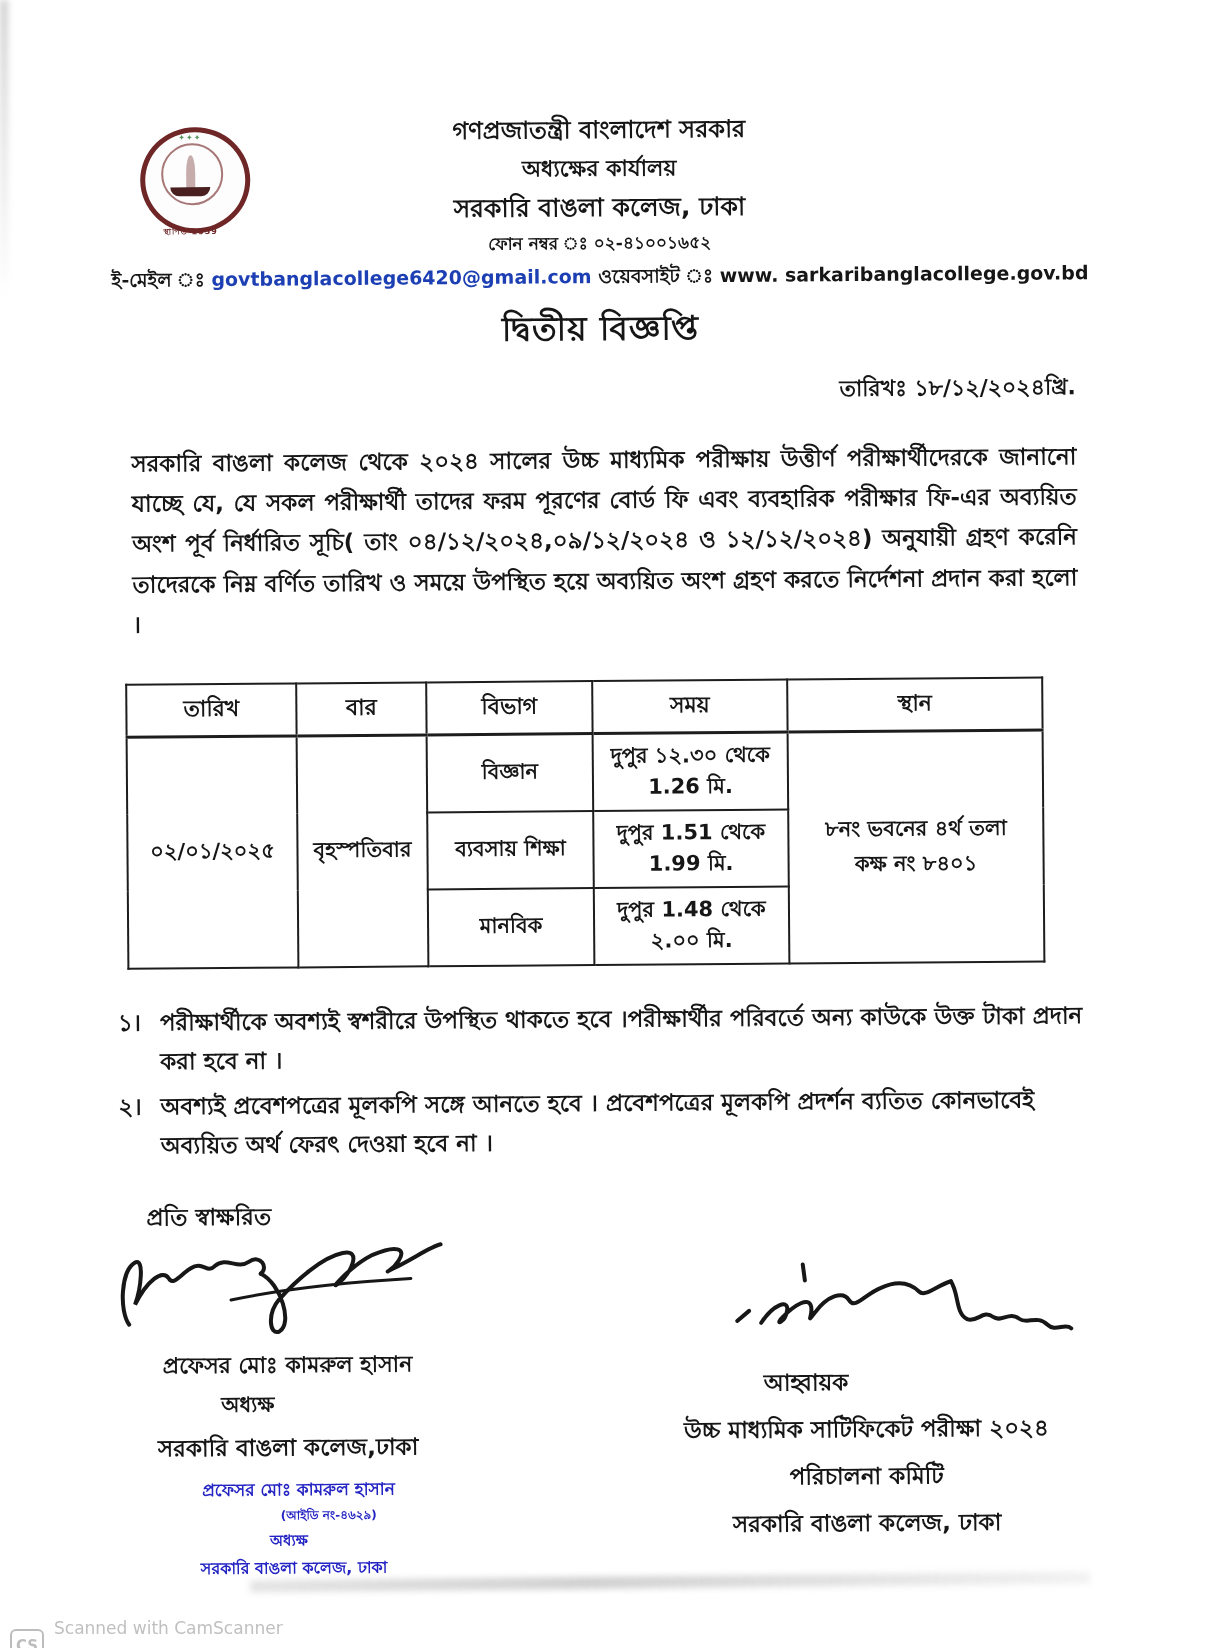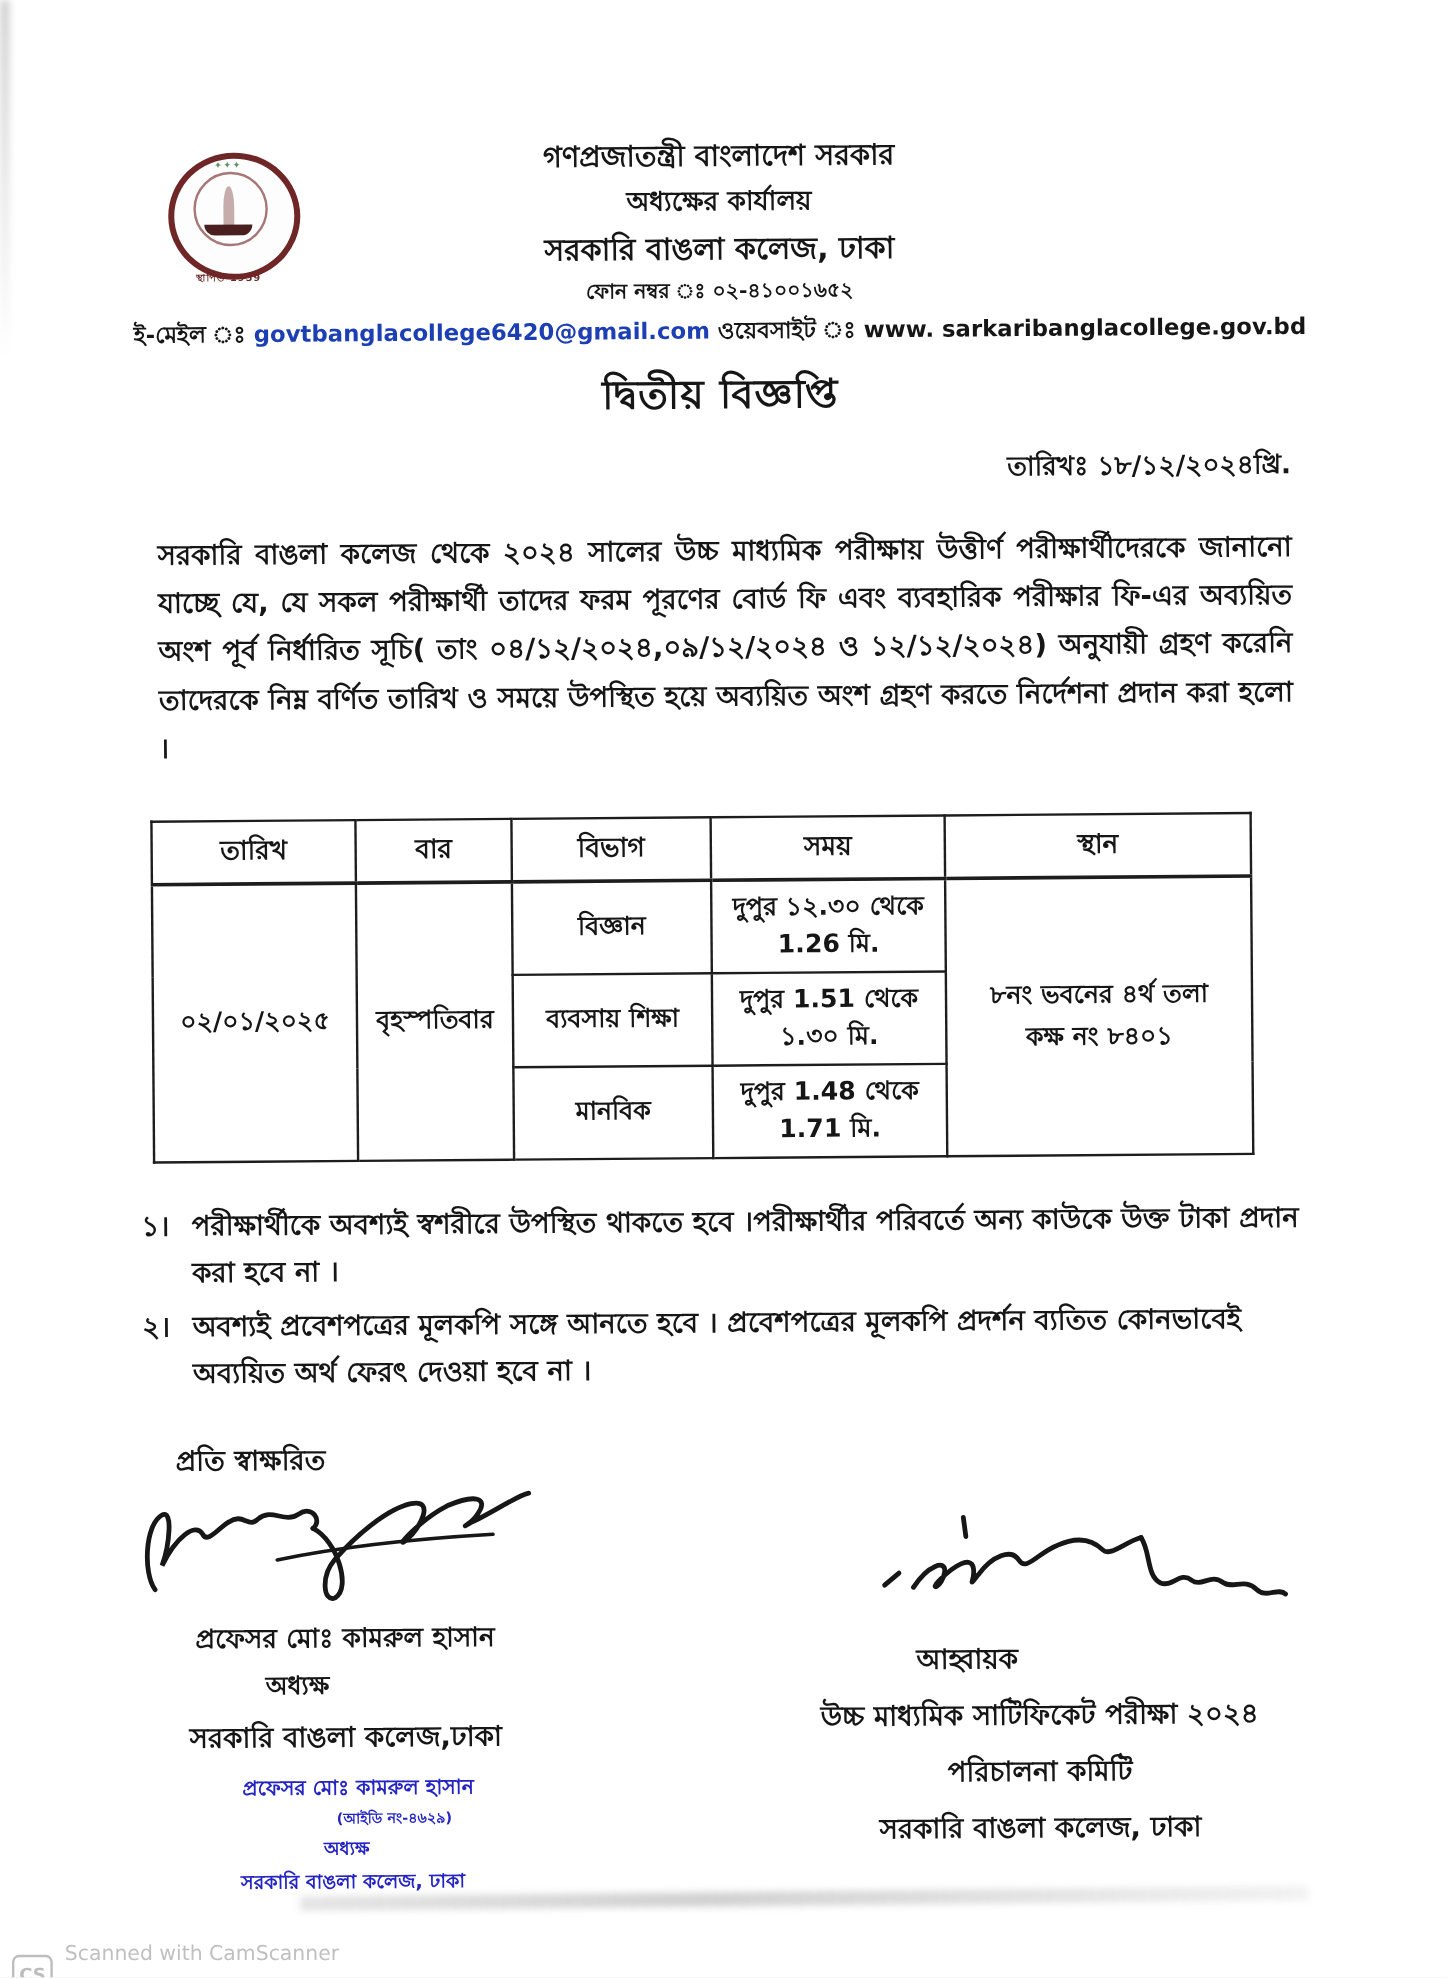--- a/index.html
+++ b/index.html
@@ -188,28 +188,28 @@
           </td>
           <td class="cell-place" rowspan="3">
             <div>৮নং ভবনের ৪র্থ তলা</div>
             <div>কক্ষ নং ৮৪০১</div>
           </td>
         </tr>
         <tr>
           <td>ব্যবসায় শিক্ষা</td>
           <td class="time-cell">
             <div>দুপুর 1.51 থেকে</div>
-            <div>১.৩০ মি.</div>
+            <div>1.99 মি.</div>
           </td>
         </tr>
         <tr>
           <td>মানবিক</td>
           <td class="time-cell">
             <div>দুপুর 1.48 থেকে</div>
-            <div>1.71 মি.</div>
+            <div>২.০০ মি.</div>
           </td>
         </tr>
       </tbody>
     </table>
 
     <div class="notes">
       <div class="note">
         <div class="num">১।</div>
         <div class="txt">পরীক্ষার্থীকে অবশ্যই স্বশরীরে উপস্থিত থাকতে হবে ।পরীক্ষার্থীর পরিবর্তে অন্য কাউকে উক্ত টাকা প্রদান করা হবে না ।</div>
       </div>

